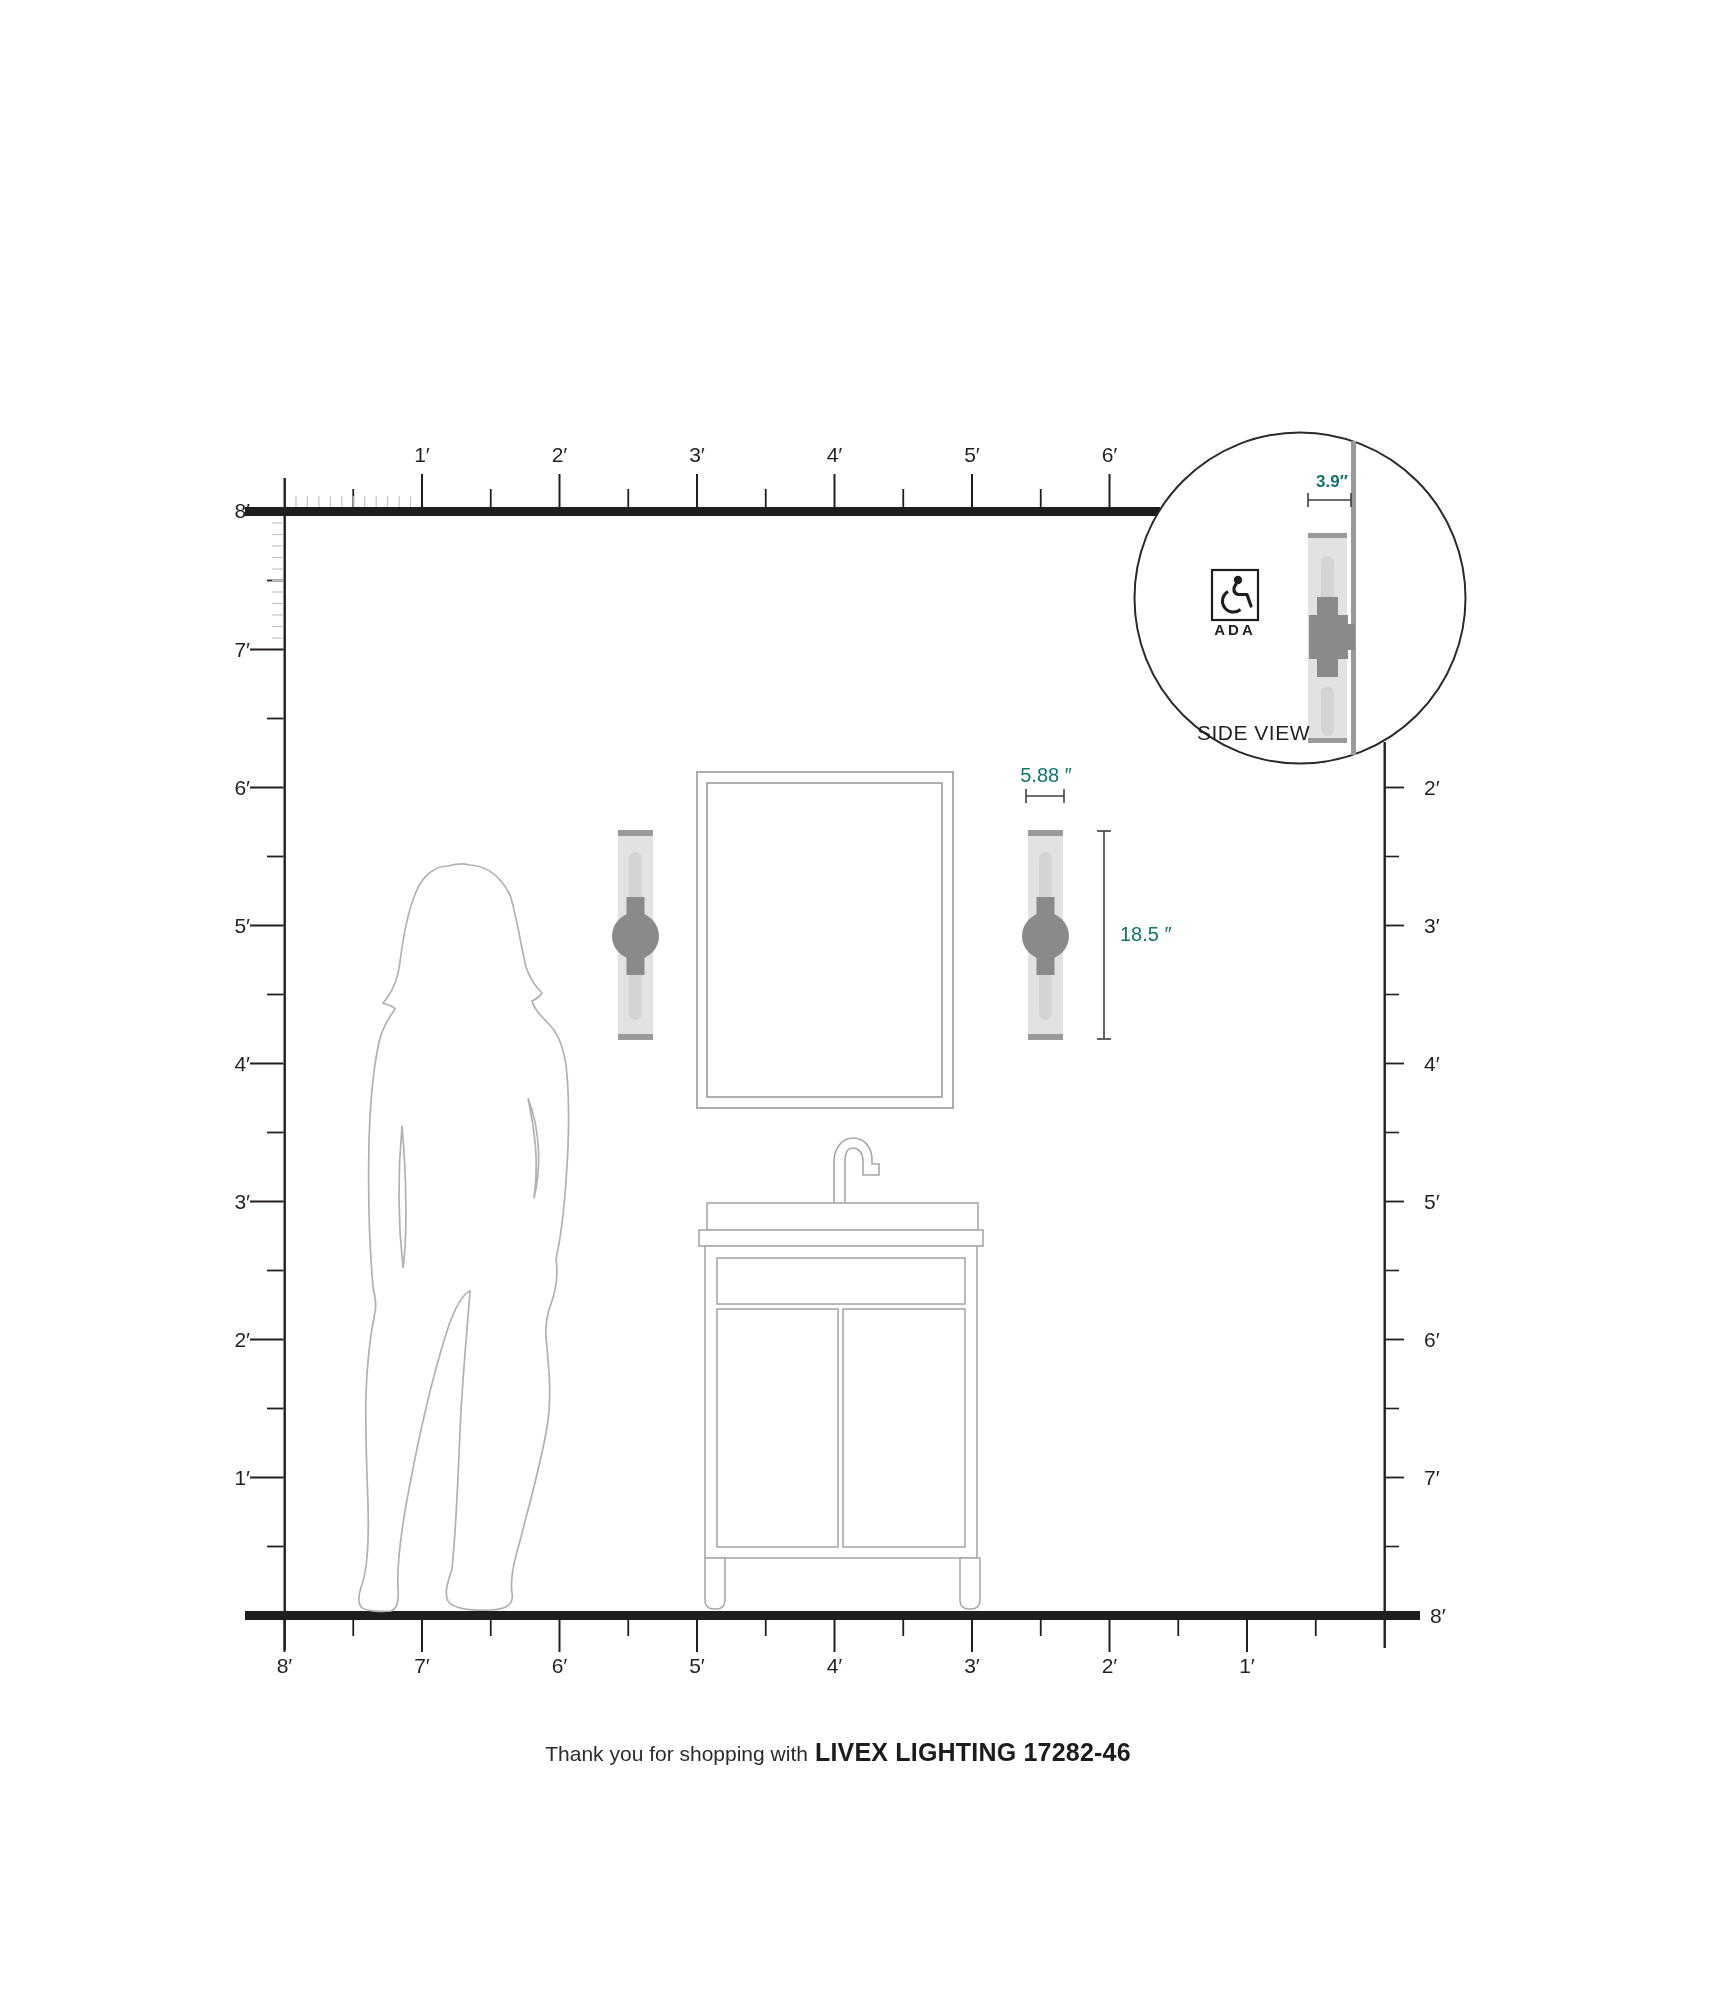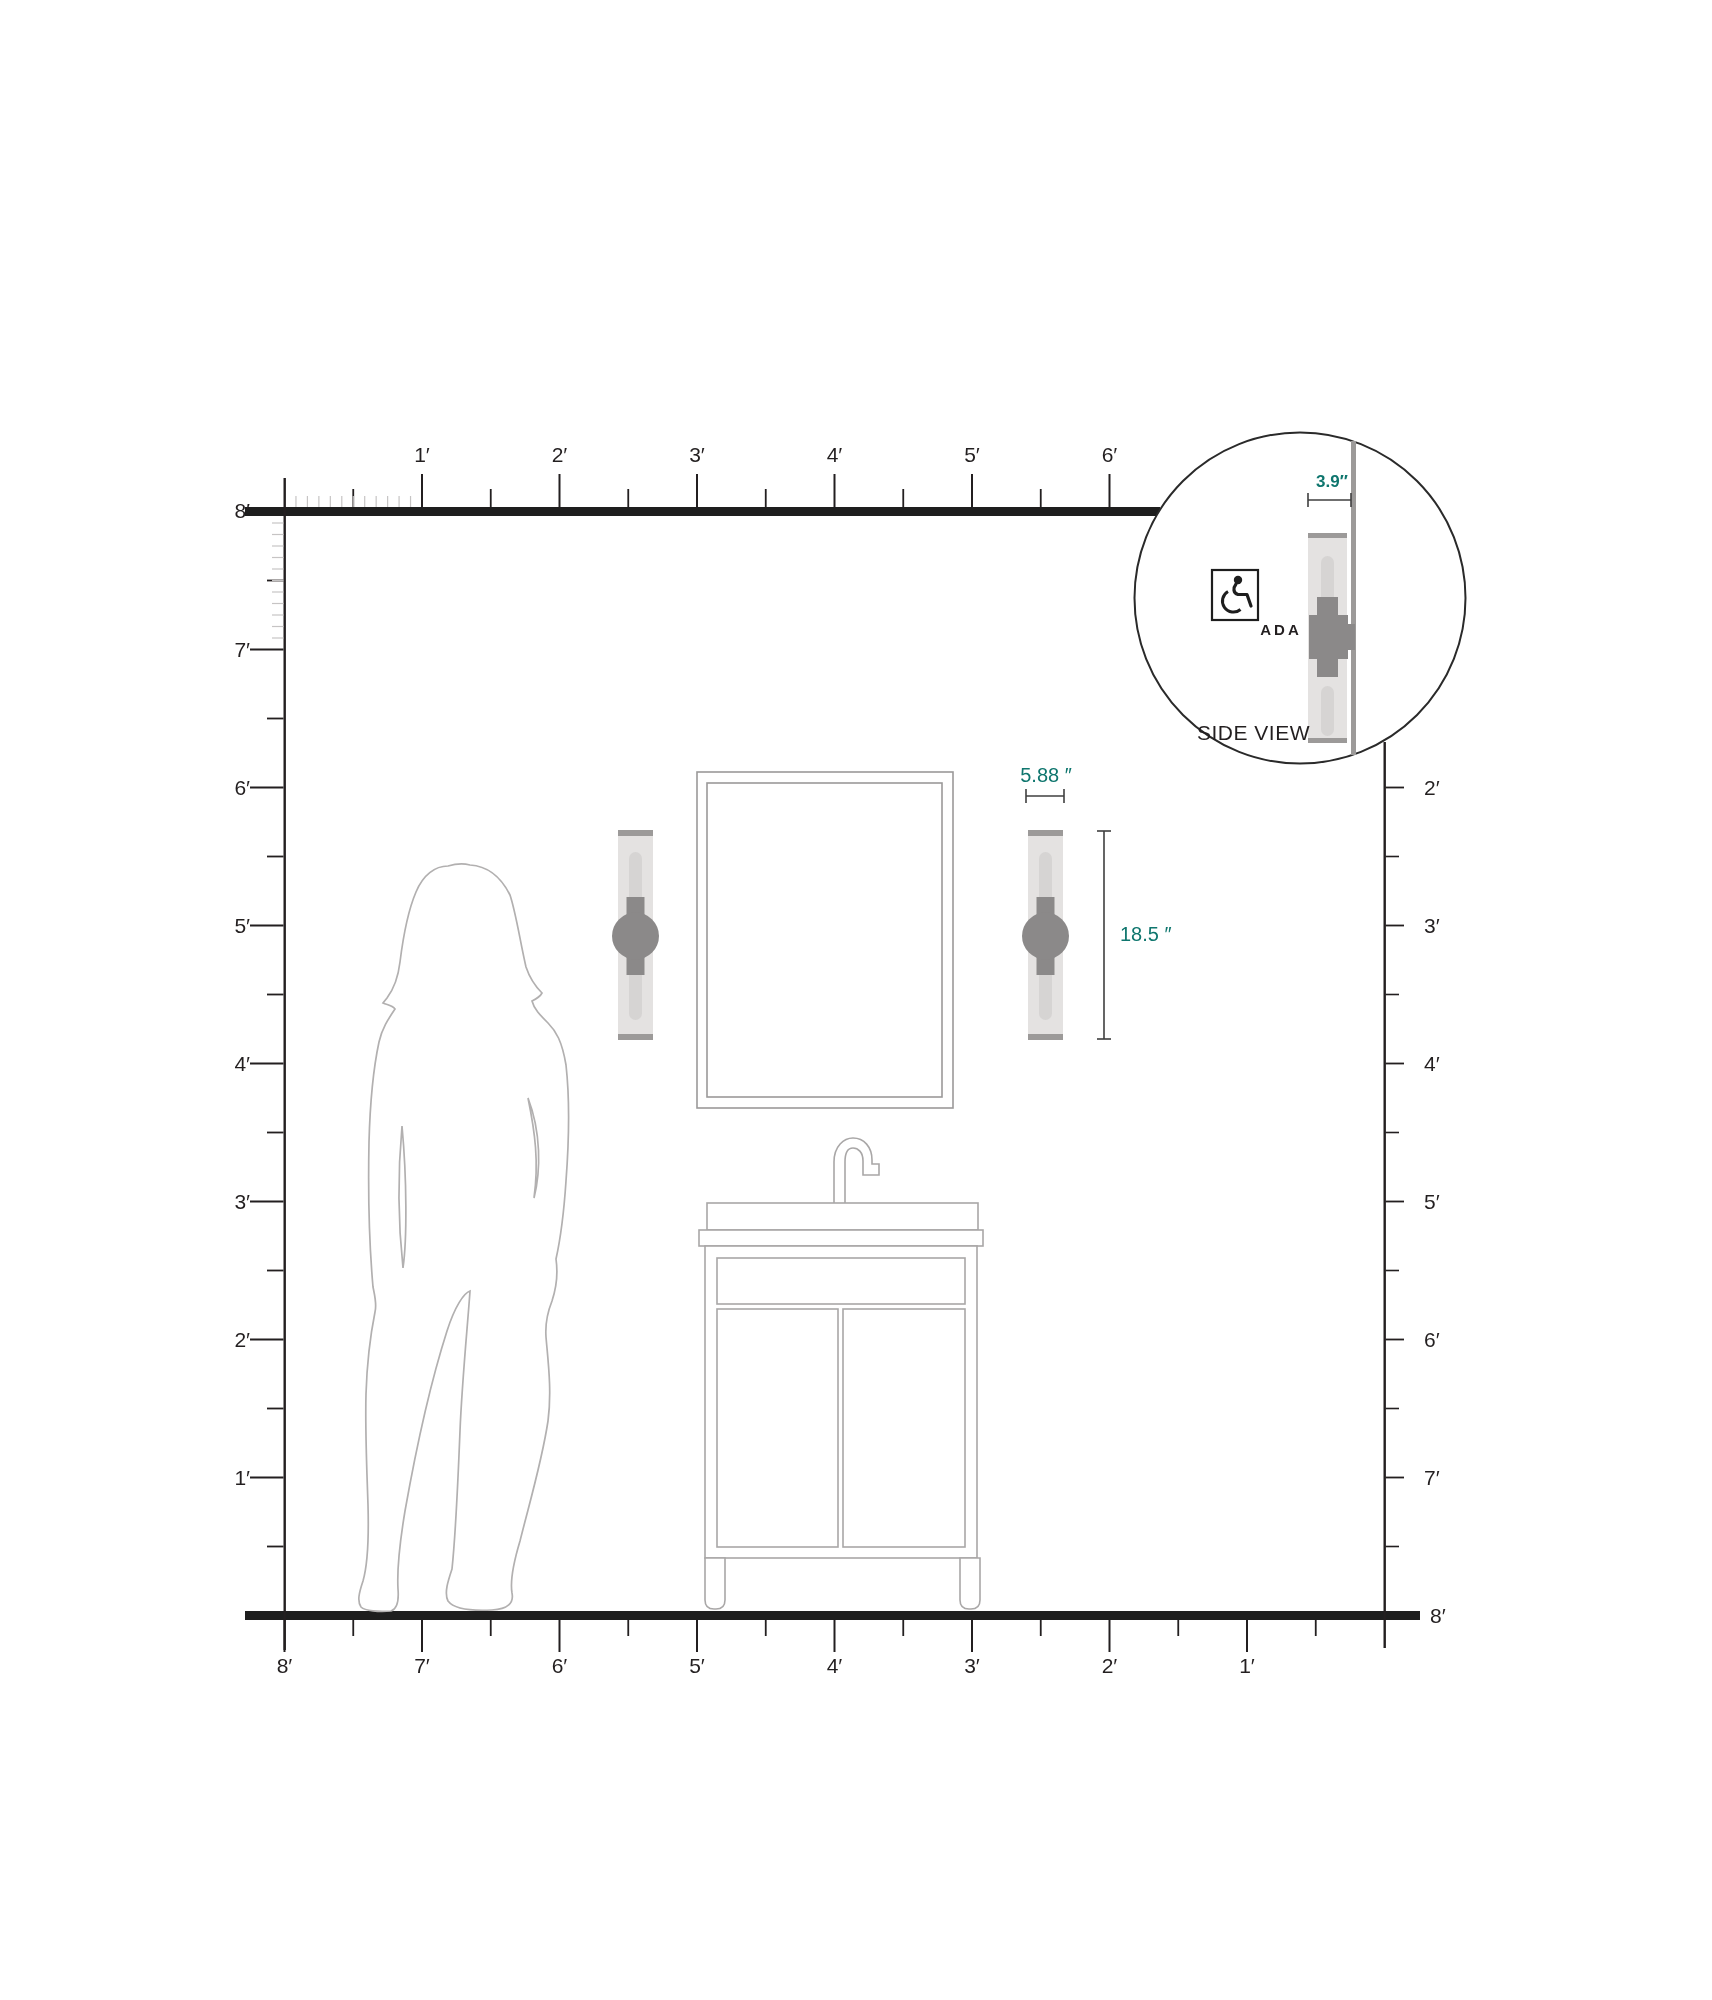--- a/index.html
+++ b/index.html
@@ -10,21 +10,21 @@
   .lbl{position:absolute;font-size:21px;line-height:22px;color:#231f20;white-space:nowrap;}
   .lbl.center{transform:translateX(-50%);}
   .lbl.right{transform:translateX(-100%);}
   .lbl.vmid{transform:translateY(-50%);}
   .lbl.right.vmid{transform:translate(-100%,-50%);}
   .dim{position:absolute;font-size:20px;color:#0f766e;white-space:nowrap;}
   .dim.center{transform:translateX(-50%);}
   .dim.bold{font-weight:bold;font-size:17px;}
   #side-view-label{position:absolute;left:1197px;top:690px;font-size:21px;letter-spacing:0.5px;margin-top:31px;}
   #ada-label{position:absolute;left:1235px;top:621px;transform:translateX(-50%);
-    font-size:15px;letter-spacing:3px;font-weight:bold;margin-left:46px;}
+    font-size:15px;letter-spacing:3px;font-weight:bold;}
   #footer{position:absolute;left:838px;top:1738px;transform:translateX(-50%);
     display:flex;align-items:baseline;gap:7px;white-space:nowrap;}
   #footer .pre{font-size:21px;color:#2b2b2b;}
   #footer .brand{font-size:25px;font-weight:bold;color:#1c1c1c;letter-spacing:0.2px;}
   svg{position:absolute;left:0;top:0;}
 </style>
 </head>
 <body>
 
 <div id="canvas">
@@ -252,14 +252,18 @@
   <div class="lbl center" style="left:1109.5px;top:1655px">2′</div>
   <div class="lbl center" style="left:1247px;top:1655px">1′</div>
 
   <div class="dim center" style="left:1046px;top:764px">5.88 ″</div>
   <div class="dim" style="left:1120px;top:923px">18.5 ″</div>
   <div class="dim center bold" style="left:1332px;top:472px">3.9″</div>
 
   <div id="side-view-label">SIDE VIEW</div>
   <div id="ada-label">ADA</div>
 
+  <div id="footer">
+    <span class="pre">Thank you for shopping with</span>
+    <span class="brand">LIVEX LIGHTING 17282-46</span>
+  </div>
 
 </div>
 
 </body></html>

